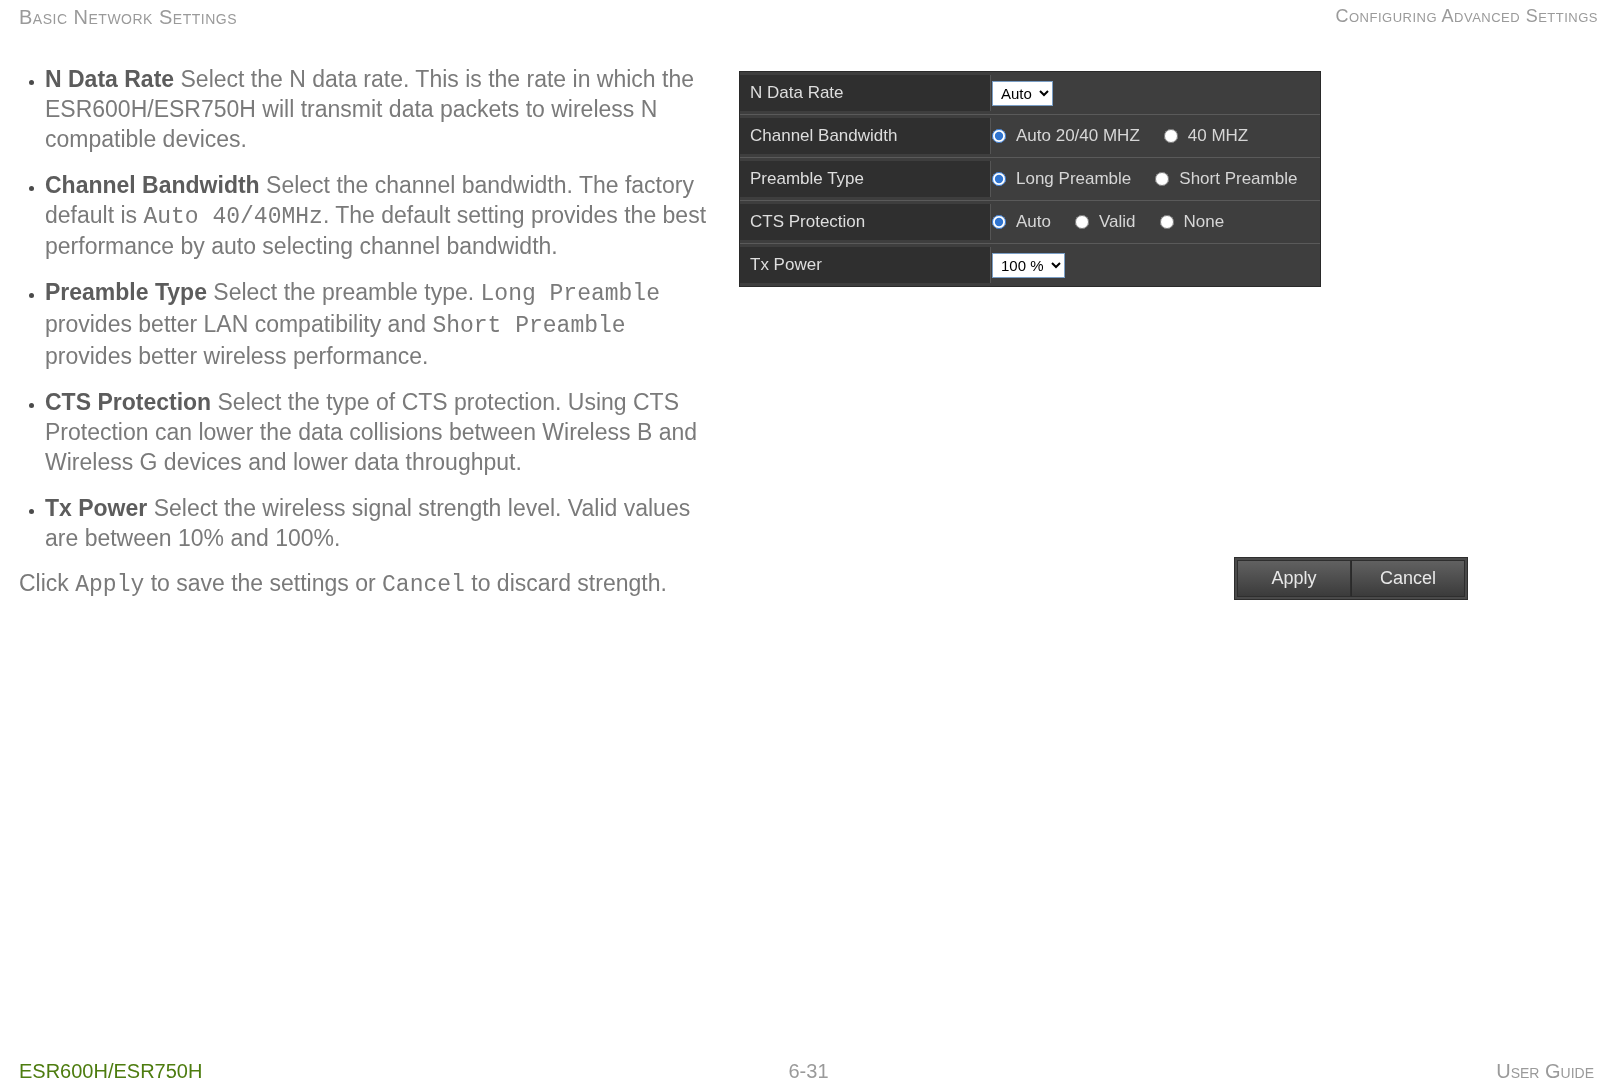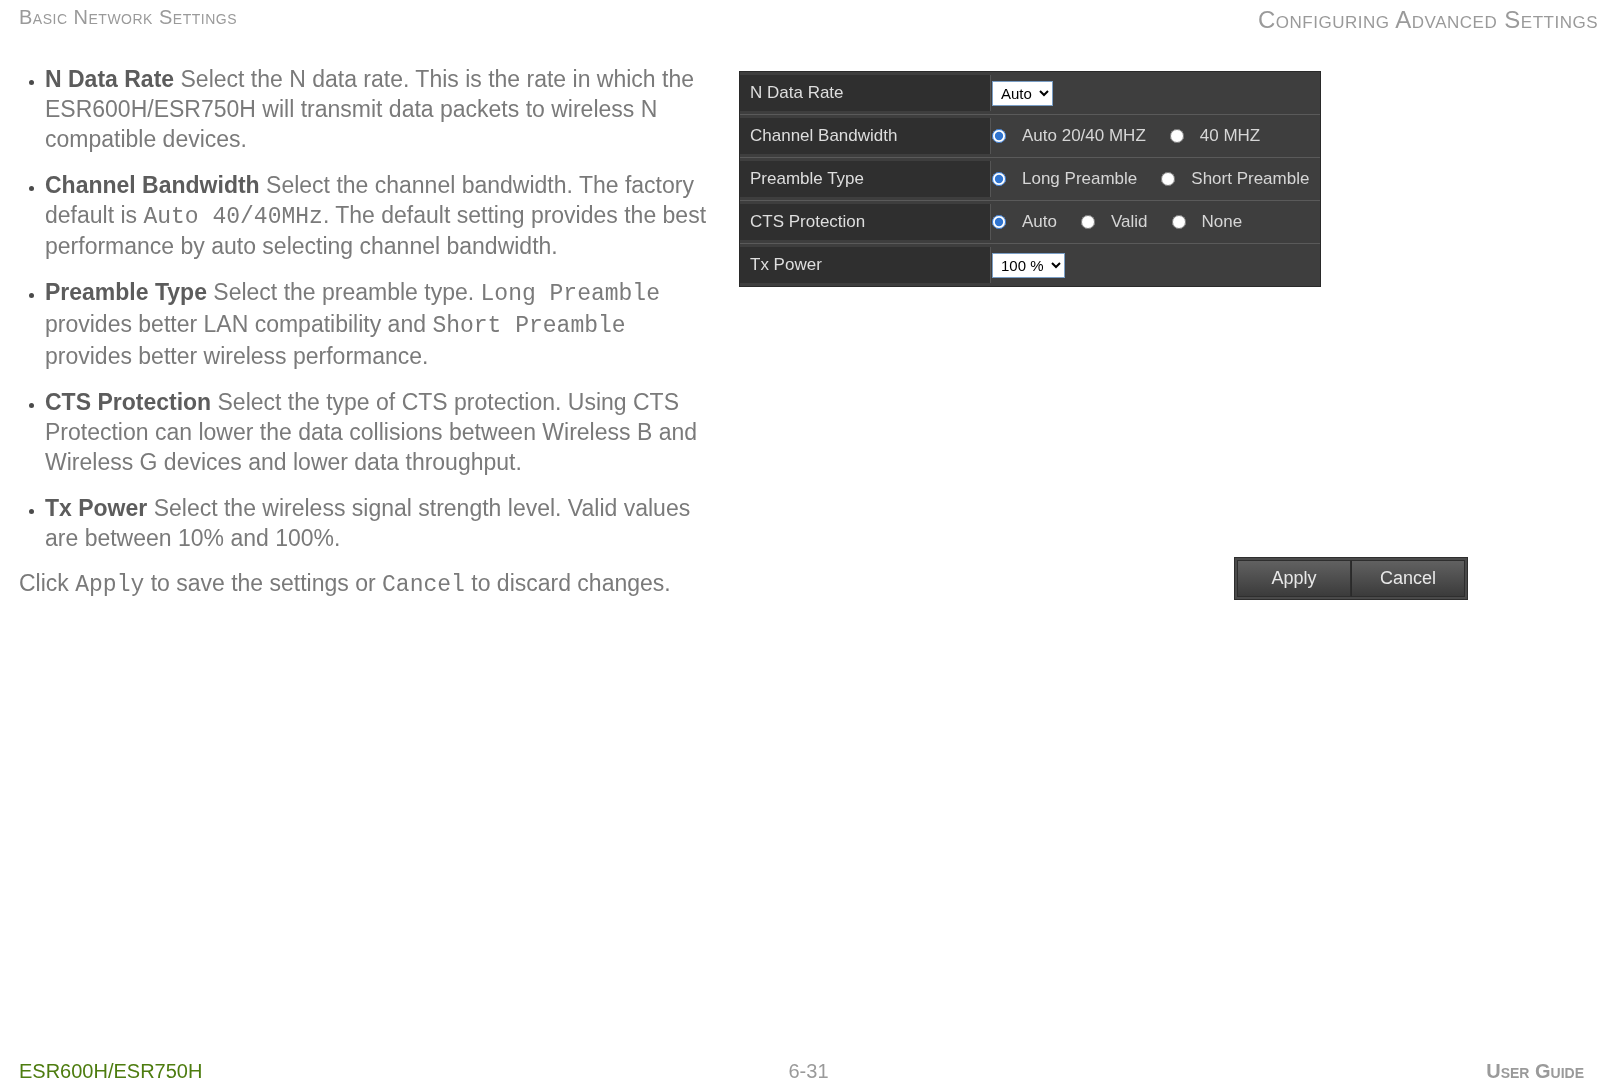--- a/index.html
+++ b/index.html
@@ -24,21 +24,21 @@
     top: 6px;
     font-size: 20px;
     font-variant: small-caps;
     letter-spacing: 0.5px;
     color: #9a9a9a;
   }
   .hdr-right {
     position: absolute;
     right: 10px;
     top: 6px;
-    font-size: 24px;
+    font-size: 18px;
     font-variant: small-caps;
     letter-spacing: 0.5px;
     color: #9a9a9a;
   }
   .body-cols {
     position: absolute;
     left: 10px;
     top: 65px;
     width: 1579px;
     display: flex;
@@ -118,21 +118,21 @@
     font-family: Arial, sans-serif;
     font-size: 15px;
     background: #ffffff;
     color: #000;
     border: 1px solid #7a9ec5;
     padding: 2px 4px;
   }
   .r {
     display: inline-flex;
     align-items: center;
-    gap: 16px;
+    gap: 10px;
   }
   .r input[type=radio] {
     width: 14px;
     height: 14px;
     accent-color: #2f74d0;
     margin: 0;
   }
   .btnbar-wrap {
     display: flex;
     justify-content: flex-end;
@@ -168,26 +168,25 @@
   .ftr-center {
     position: absolute;
     left: 50%;
     transform: translateX(-50%);
     bottom: 8px;
     font-size: 20px;
     color: #9a9a9a;
   }
   .ftr-right {
     position: absolute;
-    right: 24px;
+    right: 14px;
     bottom: 8px;
     font-size: 20px;
     font-variant: small-caps;
     color: #9a9a9a;
-    font-weight: bold;
   }
 </style>
 </head>
 <body>
 
 <div class="page">
 
   <div class="hdr-left">Basic Network Settings</div>
   <div class="hdr-right">Configuring Advanced Settings</div>
 
@@ -212,21 +211,21 @@
           <span class="term">CTS Protection</span><span>  Select the type of CTS protection. Using CTS Protection can lower the data collisions between Wireless B and Wireless G devices and lower data throughput.</span>
         </li>
 
         <li>
           <span class="term">Tx Power</span><span>  Select the wireless signal strength level. Valid values are between 10% and 100%.</span>
         </li>
 
       </ul>
 
       <div class="apply-line">
-        <span>Click </span><span class="mono">Apply</span><span> to save the settings or </span><span class="mono">Cancel</span><span> to discard changes.</span>
+        <span>Click </span><span class="mono">Apply</span><span> to save the settings or </span><span class="mono">Cancel</span><span> to discard strength.</span>
       </div>
     </div>
 
     <div class="col-right">
 
       <div class="panel">
 
         <div class="panel-row">
           <div class="panel-label">N Data Rate</div>
           <div class="panel-val">

